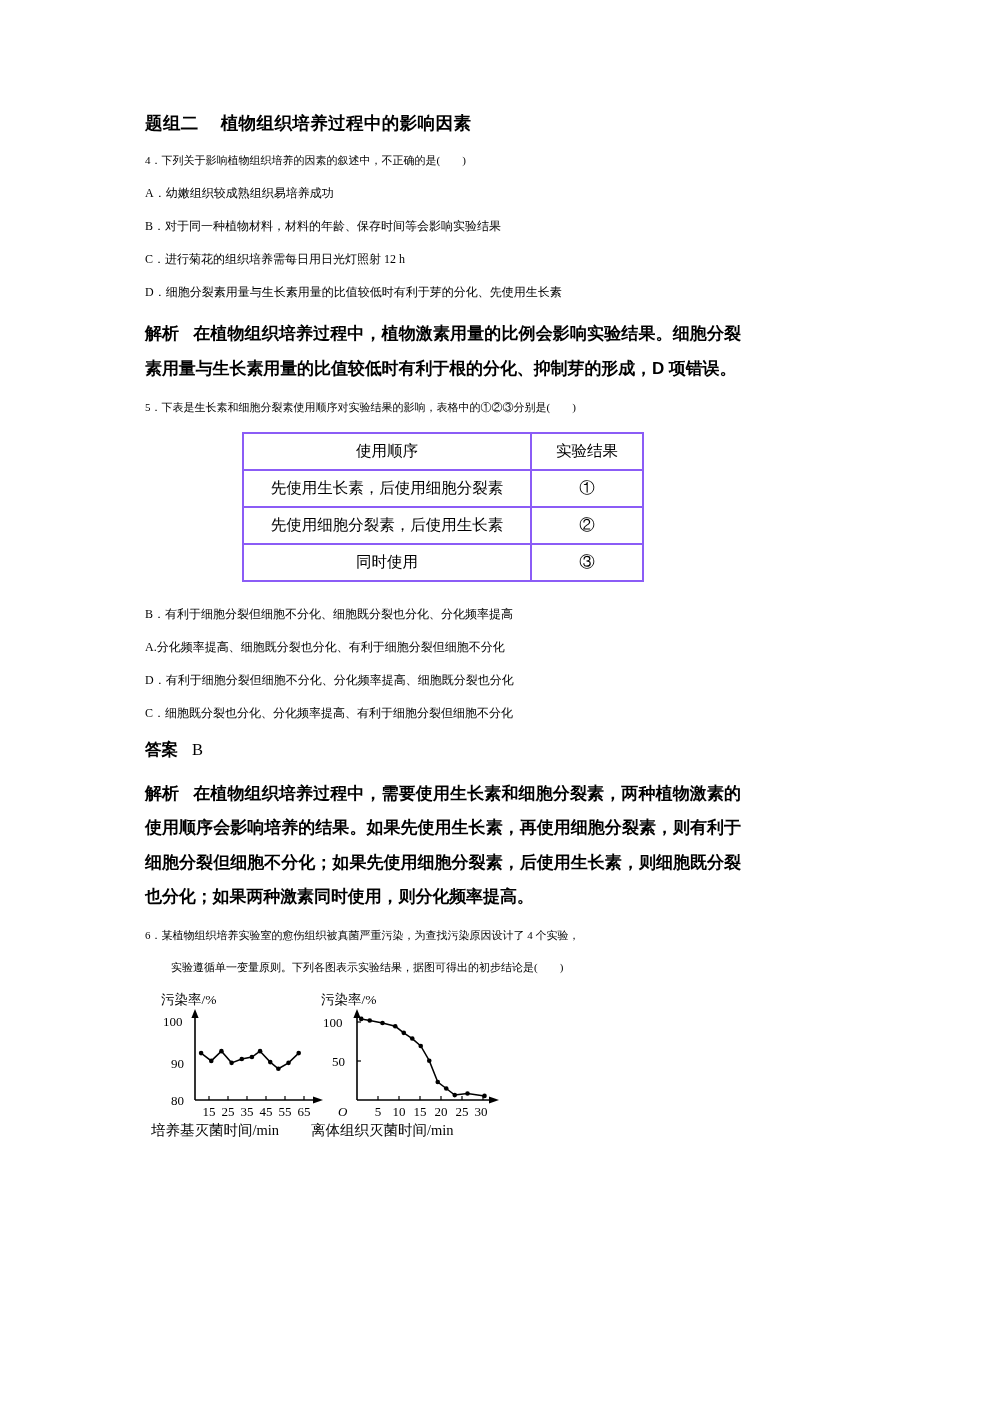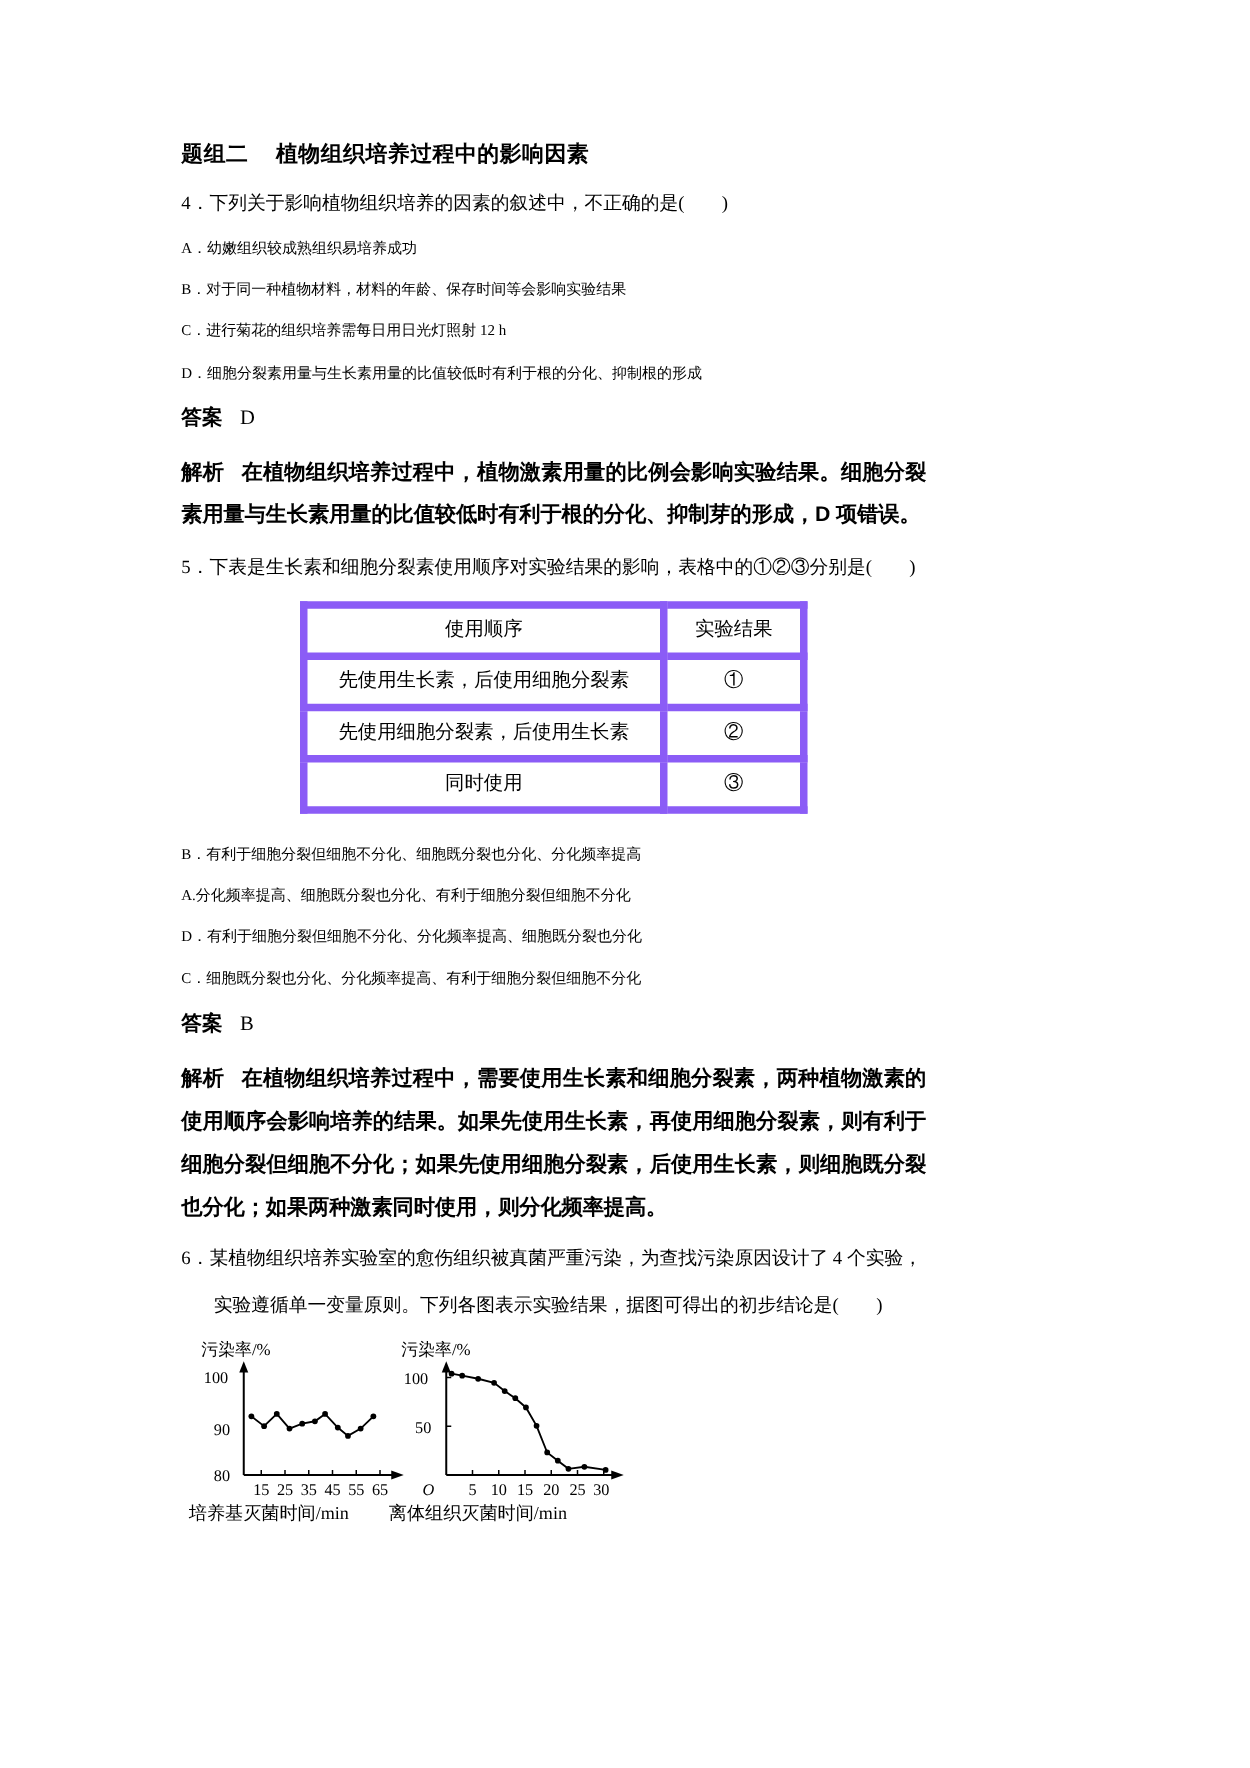--- a/index.html
+++ b/index.html
@@ -33,21 +33,21 @@
     letter-spacing: 0.4px;
     margin: 0 0 18px 0;
     line-height: 1.3;
   }
   .group-heading .gh-sep {
     display: inline-block;
     width: 22px;
   }
 
   .q-line {
-    font-size: 15px;
+    font-size: 11px;
     line-height: 1.35;
     margin: 0 0 17px 0;
     white-space: pre-wrap;
   }
   .q-line.indented {
     margin-left: 26px;
   }
 
   .opt-line {
     font-size: 12px;
@@ -89,21 +89,21 @@
     margin: 6px 0 24px 0;
     display: flex;
     justify-content: center;
   }
   table.order-table {
     border-collapse: collapse;
     width: 400px;
     table-layout: fixed;
   }
   table.order-table td {
-    border: 6px solid #8b5cf6;
+    border: 2px solid #8b5cf6;
     text-align: center;
     font-size: 15.5px;
     height: 35px;
     padding: 0 4px;
     line-height: 1.2;
     font-family: Liberation Sans, sans-serif;
   }
   table.order-table col.c1 { width: 288px; }
   table.order-table col.c2 { width: 112px; }
 
@@ -159,25 +159,22 @@
 <div class="page">
 
   <div class="group-heading">
     <span>题组二</span><span class="gh-sep"></span><span>植物组织培养过程中的影响因素</span>
   </div>
 
   <div class="q-line">4．下列关于影响植物组织培养的因素的叙述中，不正确的是(        )</div>
   <div class="opt-line">A．幼嫩组织较成熟组织易培养成功</div>
   <div class="opt-line">B．对于同一种植物材料，材料的年龄、保存时间等会影响实验结果</div>
   <div class="opt-line">C．进行菊花的组织培养需每日用日光灯照射 12 h</div>
-  <div class="opt-line">D．细胞分裂素用量与生长素用量的比值较低时有利于根的分化、抑制根的形成</div>
-
-  <div class="ans-line">
-    <span class="ans-label">答案</span><span class="ans-value">D</span>
-  </div>
+  <div class="opt-line">D．细胞分裂素用量与生长素用量的比值较低时有利于芽的分化、先使用生长素</div>
+
 
   <div class="analysis">
     <span class="an-label">解析</span><span>在植物组织培养过程中，植物激素用量的比例会影响实验结果。细胞分裂素用量与生长素用量的比值较低时有利于根的分化、抑制芽的形成，D 项错误。</span>
   </div>
 
   <div class="q-line">5．下表是生长素和细胞分裂素使用顺序对实验结果的影响，表格中的①②③分别是(        )</div>
 
   <div class="tbl-wrap">
     <table class="order-table">
       <colgroup>

